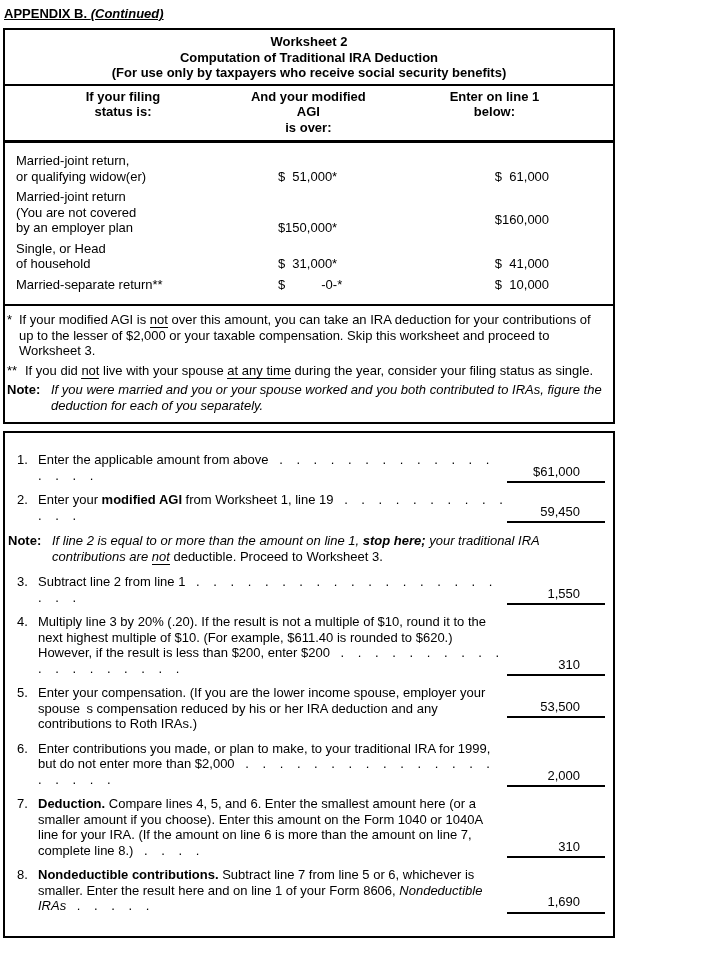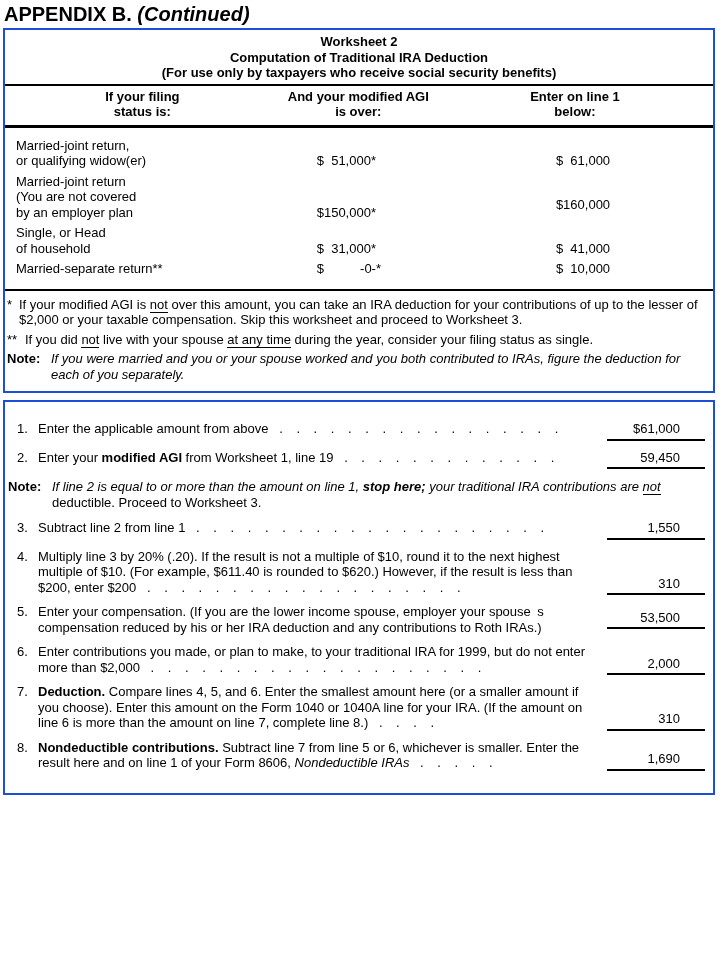--- a/index.html
+++ b/index.html
@@ -9,23 +9,23 @@
     font-family:"Liberation Sans", sans-serif;
     font-size:13px; line-height:15.5px;
     -webkit-font-smoothing:none;
   }
   .page { padding:3px; }
   .b { font-weight:bold; }
   .i { font-style:italic; }
   .u { border-bottom:1px solid #000; }
   .pre { white-space:pre; }
 
-  .heading { font-size:20px; line-height:18px; margin:2px 0 5px 1px; }
-
-  .box { border:2px solid #1d4ed8; width:712px; }
+  .heading { font-size:13px; line-height:18px; margin:2px 0 5px 1px;text-decoration:underline; }
+
+  .box { border:2px solid #000000; width:612px; }
 
   
   .ws-title { text-align:center; font-weight:bold; padding:4px 0 3px; border-bottom:2px solid #000; }
   .ws-cols  { display:flex; font-weight:bold; text-align:center; padding:3px 0 5px; border-bottom:3px solid #000; }
   .col1 { width:38.8%; }
   .col2 { width:22.2%; }
   .col3 { flex:1; }
   .ws-body { padding:10px 0 7px; }
   .ws-row  { display:flex; margin-bottom:5px; }
   .ws-row .col1 { padding-left:11px; }

